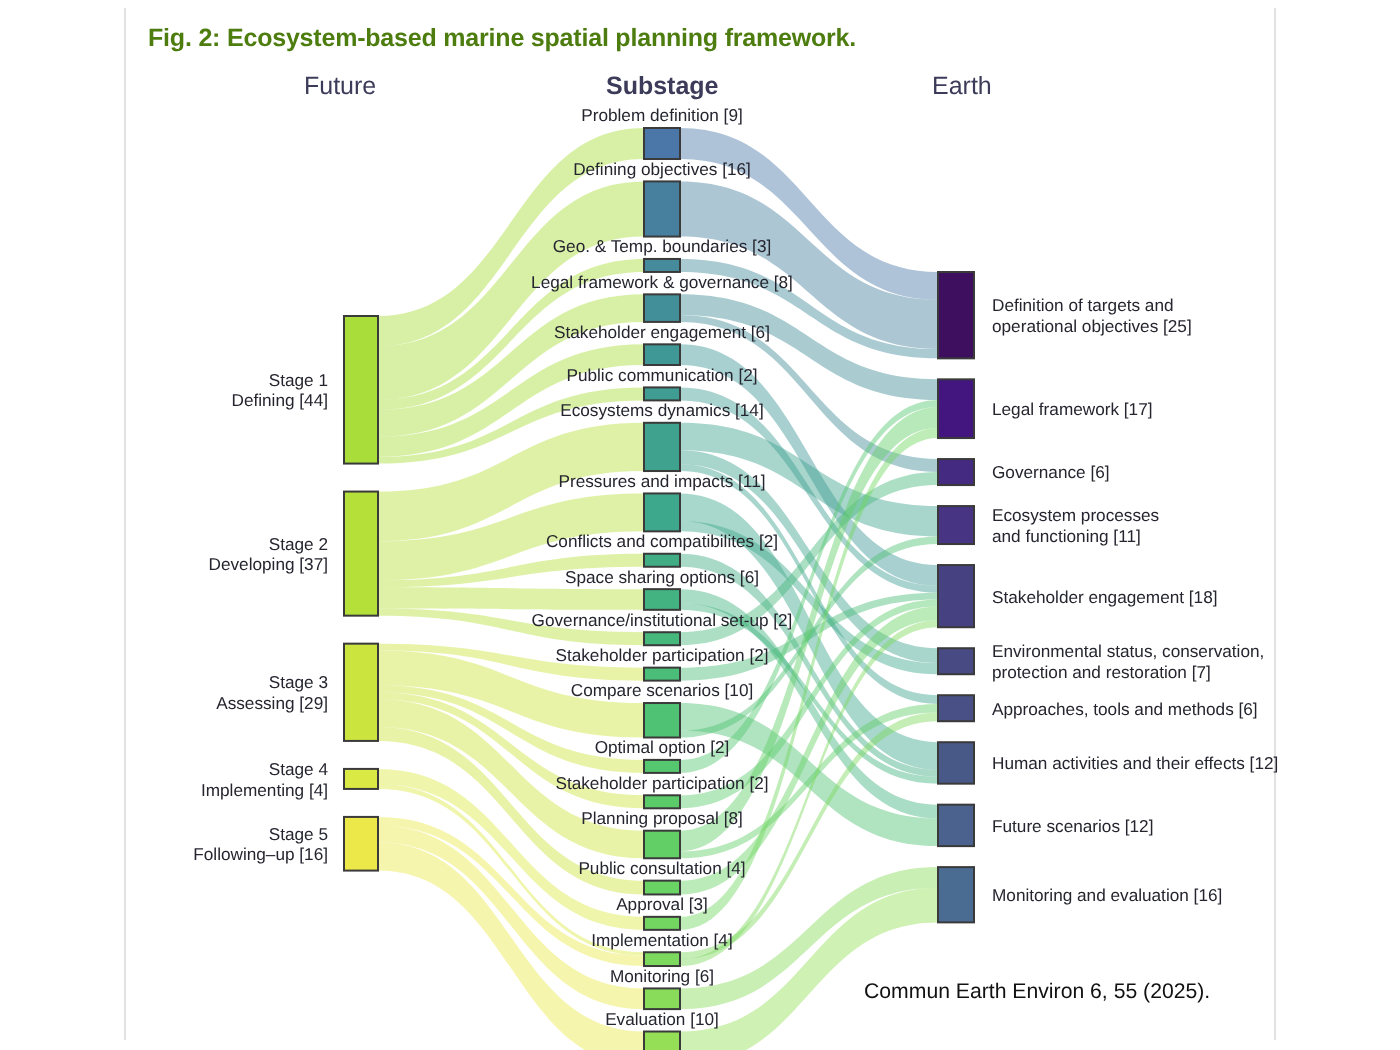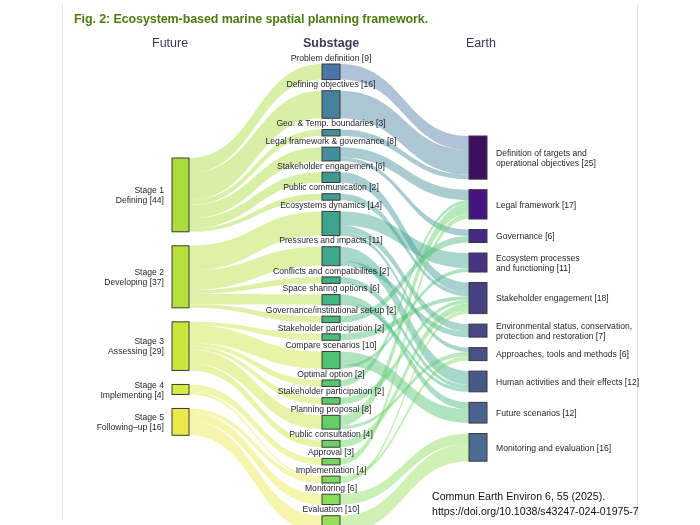--- a/index.html
+++ b/index.html
@@ -54,20 +54,21 @@
   .nodelabel.right{text-anchor:end;}
   .nodelabel.left{text-anchor:start;}
   .nodelabel.mid{text-anchor:middle;}
   #citation{
     position:absolute;
     left:432px; top:489px;
     font-size:10.6px;
     color:#111111;
     line-height:15px;
     white-space:nowrap;
+    text-align:center;
   }
   #citation div{white-space:nowrap;}
 </style>
 </head>
 <body>
 
 <div id="figure-card"></div>
 
 <div id="fig-title">Fig. 2: Ecosystem-based marine spatial planning framework.</div>
 
@@ -204,14 +205,13 @@
       <text x="496" class="nodelabel left"><tspan x="496" y="328.71153846153845">Environmental status, conservation,</tspan><tspan x="496" y="338.91153846153844">protection and restoration [7]</tspan></text>
       <text x="496" class="nodelabel left"><tspan x="496" y="357.3115384615385">Approaches, tools and methods [6]</tspan></text>
       <text x="496" class="nodelabel left"><tspan x="496" y="384.67307692307696">Human activities and their effects [12]</tspan></text>
       <text x="496" class="nodelabel left"><tspan x="496" y="415.8961538461538">Future scenarios [12]</tspan></text>
       <text x="496" class="nodelabel left"><tspan x="496" y="450.57307692307694">Monitoring and evaluation [16]</tspan></text>
     </g>
 </svg>
 
 <div id="citation">
   <div>Commun Earth Environ 6, 55 (2025).</div>
-  <div>https://doi.org/10.1038/s43247-024-01975-7</div>
 </div>
 
 </body></html>

